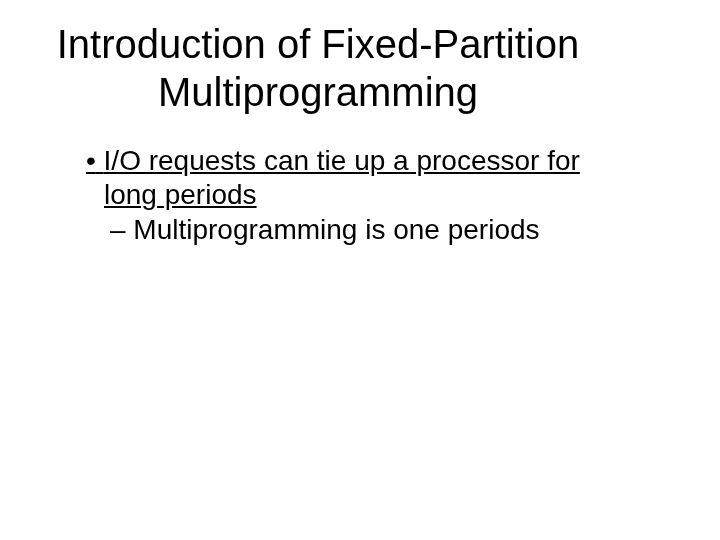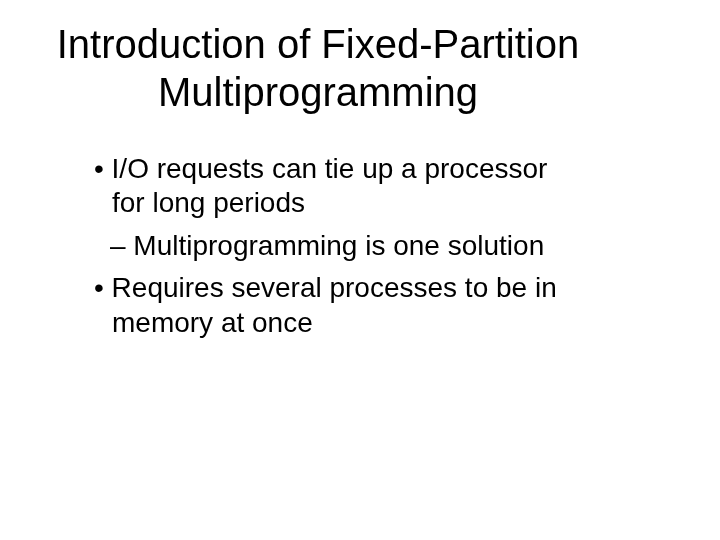--- a/index.html
+++ b/index.html
@@ -26,21 +26,22 @@
     line-height: 1.2;
     font-weight: normal;
   }
   .body {
     font-size: 28px;
     line-height: 1.23;
   }
   .l1 {
     padding-left: 54px;
     text-indent: -18px;
-    margin: 8px;
+    margin: 0;
+    text-decoration: underline;
   }
   .l2 {
     padding-left: 82px;
     text-indent: -22px;
     margin: 0;
   }
   .bullet {
     display: inline;
   }
 </style>
@@ -53,23 +54,19 @@
 
   <div class="body">
 
     <p class="l1">
       <span class="bullet">•</span>
       <span> </span><span>I/O requests can tie up a processor for long periods</span>
     </p>
 
     <p class="l2">
       <span class="bullet">–</span>
-      <span> </span><span>Multiprogramming is one solution</span>
+      <span> </span><span>Multiprogramming is one periods</span>
     </p>
 
 
-    <p class="l1">
-      <span class="bullet">•</span>
-      <span> </span><span>Requires several processes to be in memory at once</span>
-    </p>
 
   </div>
 </div>
 
 </body></html>

